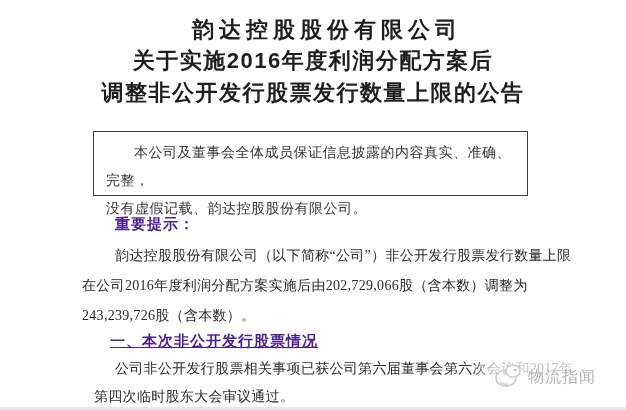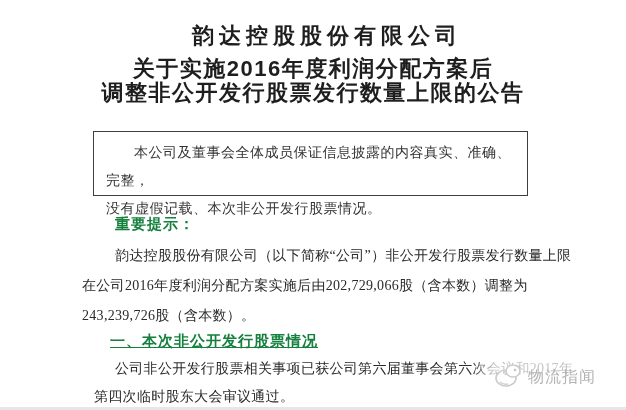--- a/index.html
+++ b/index.html
@@ -19,22 +19,22 @@
   .title-line {
     position: absolute;
     left: 0;
     width: 626px;
     text-align: center;
     font-family: "Liberation Sans", "DejaVu Sans", sans-serif;
     font-weight: bold;
     font-size: 22px;
     color: #1e1e1e;
   }
-  .title-1 { top: 21px;  letter-spacing: 5px; padding-left: 28px; }
-  .title-2 { top: 54px; letter-spacing: 1.5px; }
+  .title-1 { top: 15px;  letter-spacing: 5px; padding-left: 28px; }
+  .title-2 { top: 46px; letter-spacing: 1.5px; }
   .title-3 { top: 78px; letter-spacing: 1.5px; text-align: center; }
 
   .disclaimer-box {
     position: absolute;
     left: 93px;
     top: 131px;
     width: 435px;
     height: 65px;
     border: 1px solid #3f3f3f;
     padding: 7px 12px 16px 12px;
@@ -49,21 +49,21 @@
     position: absolute;
     font-size: 14px;
     line-height: 20px;
     color: #2a2a2a;
     letter-spacing: 0.3px;
     white-space: nowrap;
   }
   .bold-heading {
     font-family: "Liberation Sans", "DejaVu Sans", sans-serif;
     font-weight: bold;
-    color: #15803d;
+    color: #4c1d95;
   }
   .notice-heading { left: 115px; top: 214px; font-size: 15px; letter-spacing: 1px; }
   .notice-l1 { left: 115px; top: 246px; }
   .notice-l2 { left: 82px;  top: 276px; }
   .notice-l3 { left: 82px;  top: 306px; }
   .section-heading { left: 110px; top: 331px; font-size: 15px; letter-spacing: 1px; text-decoration: underline; }
   .section-l1 { left: 115px; top: 359px; }
   .section-l2 { left: 94px;  top: 387px; }
 
   .watermark {
@@ -99,21 +99,21 @@
 <body>
 
 <div class="page">
 
   <div class="title-line title-1">韵达控股股份有限公司</div>
   <div class="title-line title-2">关于实施2016年度利润分配方案后</div>
   <div class="title-line title-3">调整非公开发行股票发行数量上限的公告</div>
 
   <div class="disclaimer-box">
     <div class="disclaimer-line-1">本公司及董事会全体成员保证信息披露的内容真实、准确、完整，</div>
-    <div class="disclaimer-line-2">没有虚假记载、本次非公开发行股票情况。</div>
+    <div class="disclaimer-line-2">没有虚假记载、韵达控股股份有限公司。</div>
   </div>
 
   <div class="body-line bold-heading notice-heading">重要提示：</div>
   <div class="body-line notice-l1">韵达控股股份有限公司（以下简称“公司”）非公开发行股票发行数量上限</div>
   <div class="body-line notice-l2">在公司2016年度利润分配方案实施后由202,729,066股（含本数）调整为</div>
   <div class="body-line notice-l3">243,239,726股（含本数）。</div>
 
   <div class="body-line bold-heading section-heading">一、本次非公开发行股票情况</div>
   <div class="body-line section-l1">公司非公开发行股票相关事项已获公司第六届董事会第六次会议和2017年</div>
   <div class="body-line section-l2">第四次临时股东大会审议通过。</div>

